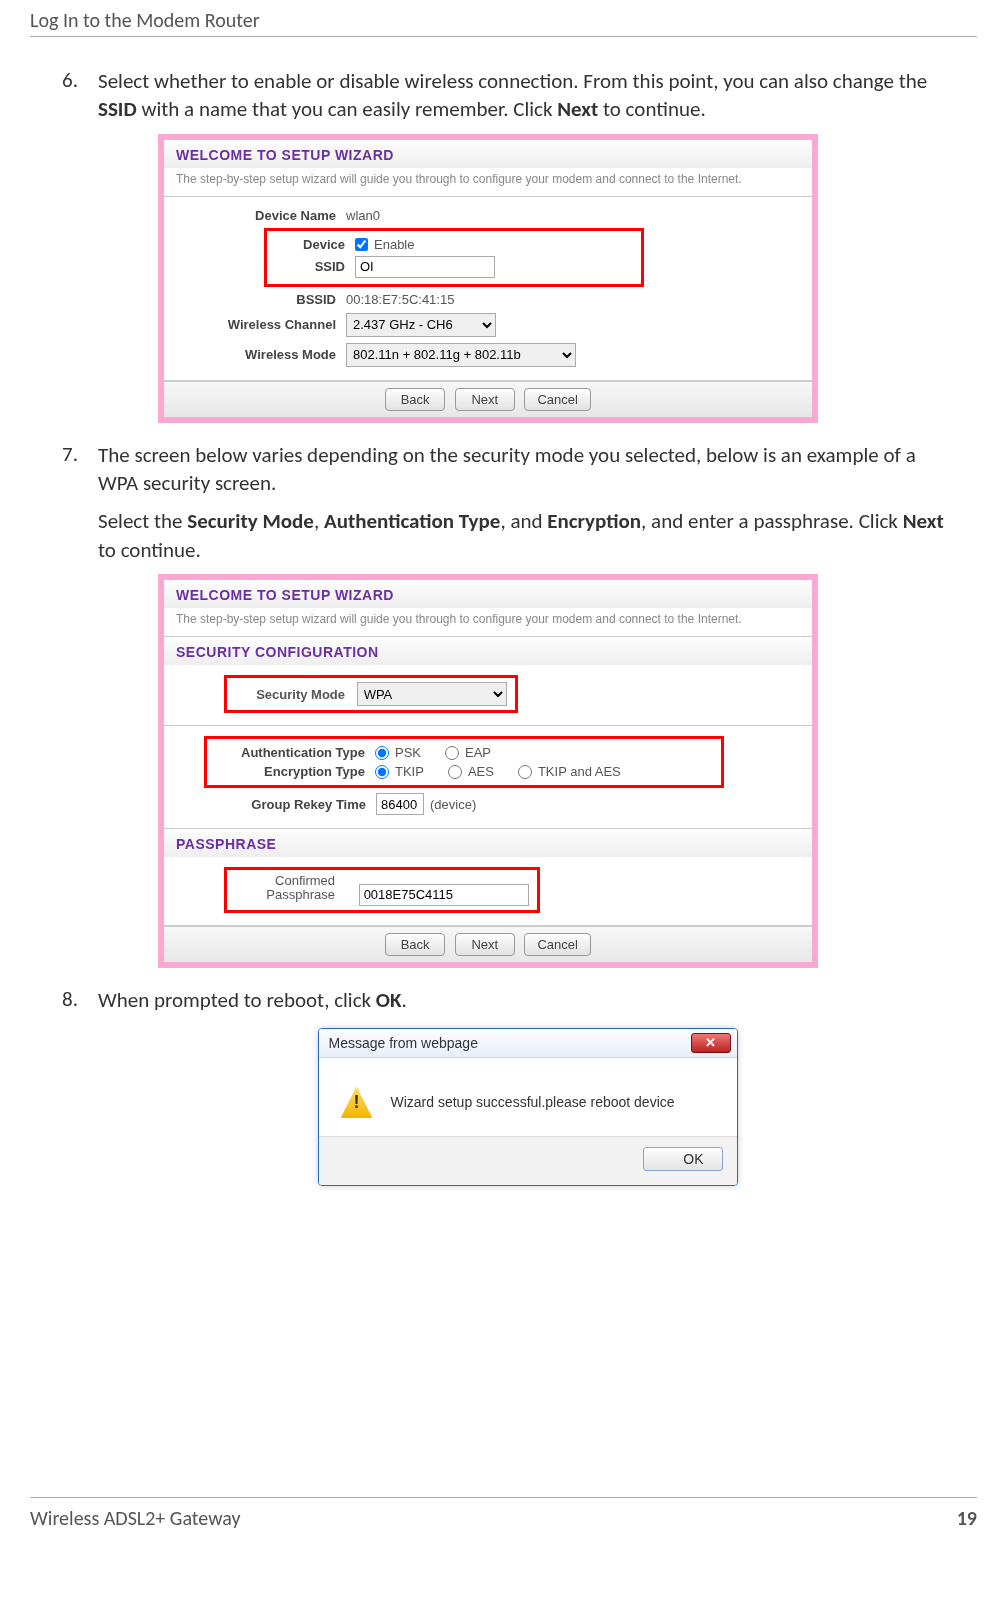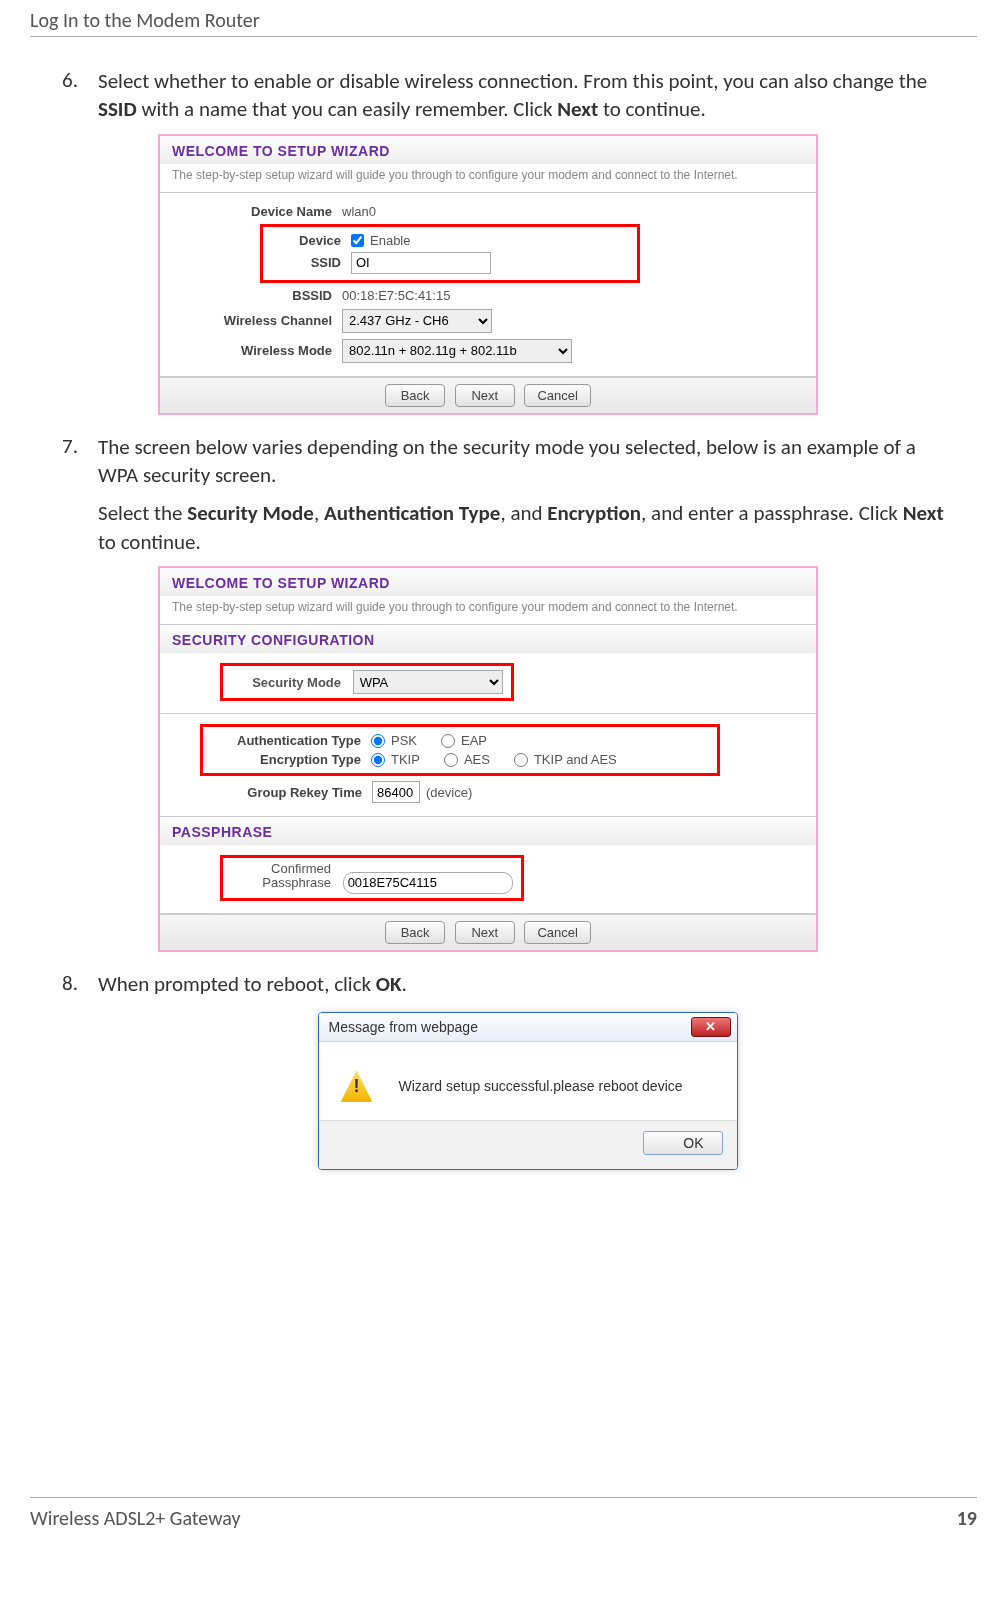--- a/index.html
+++ b/index.html
@@ -30,21 +30,21 @@
     position: absolute; left: 12px; top: 0;
     font-size: 21px;
   }
   ol.steps > li p { margin-bottom: 10px; line-height: 1.35; }
   .bold { font-weight: 700; }
 
   
   .wizard {
     width: 660px;
     margin: 10px 0 16px 60px;
-    border: 2px solid #f9a8d4;
+    border: 6px solid #f9a8d4;
     background: #fff;
     font-family: Verdana, Arial, sans-serif;
     font-size: 13px;
     color: #555;
   }
   .wizard .section { border-bottom: 1px solid #ccc; }
   .wizard .section:last-child { border-bottom: none; }
   .wizard .sec-head {
     background: linear-gradient(#fdfdfd,#eeeeee);
     font-weight: 700;
@@ -133,21 +133,21 @@
   .dialog .close {
     width: 40px; height: 20px;
     background: linear-gradient(#e77,#b22);
     border: 1px solid #711;
     border-radius: 3px;
     color: #fff;
     font-size: 13px; font-weight: 700;
     text-align: center; line-height: 18px;
   }
   .dialog .body {
-    display: flex; align-items: center; gap: 26px;
+    display: flex; align-items: center; gap: 18px;
     padding: 28px 22px 18px;
     background: #fff;
   }
   .dialog .warn-icon {
     width: 32px; height: 32px;
     background: linear-gradient(#ffe066,#f5b300);
     clip-path: polygon(50% 0, 100% 100%, 0 100%);
     position: relative;
   }
   .dialog .warn-icon::after {
@@ -313,21 +313,21 @@
                 </div>
               </div>
             </div>
           </div>
           <div class="section">
             <div class="sec-head">PASSPHRASE</div>
             <div class="form-body">
               <div style="margin:2px 12px 2px 60px;">
                 <span class="hl-group">
                   <span class="lbl" style="display:inline-block;width:100px;text-align:right;font-weight:400;line-height:1.1;">Confirmed Passphrase</span>
-                  <input type="text" style="width: 170px; margin-left: 8px; border-radius: 10px;" value="0018E75C4115">
+                  <input type="text" style="width: 170px; margin-left: 20px;" value="0018E75C4115">
                 </span>
               </div>
             </div>
           </div>
           <div class="btnbar">
             <span class="btn">Back</span>
             <span class="btn">Next</span>
             <span class="btn">Cancel</span>
           </div>
         </div>

